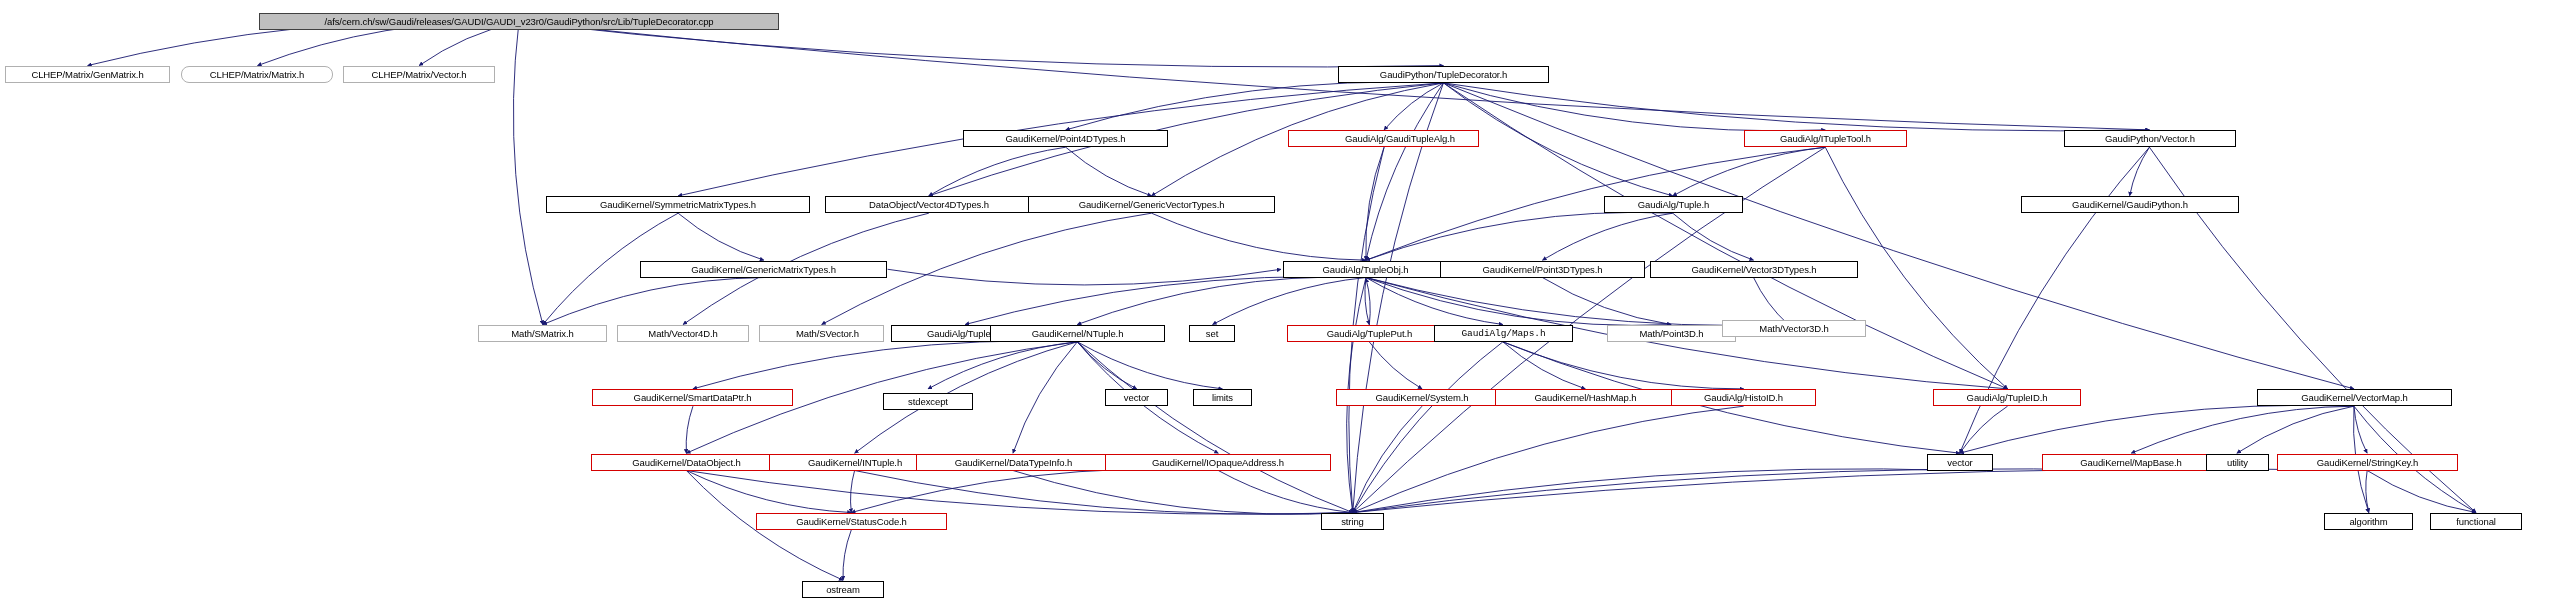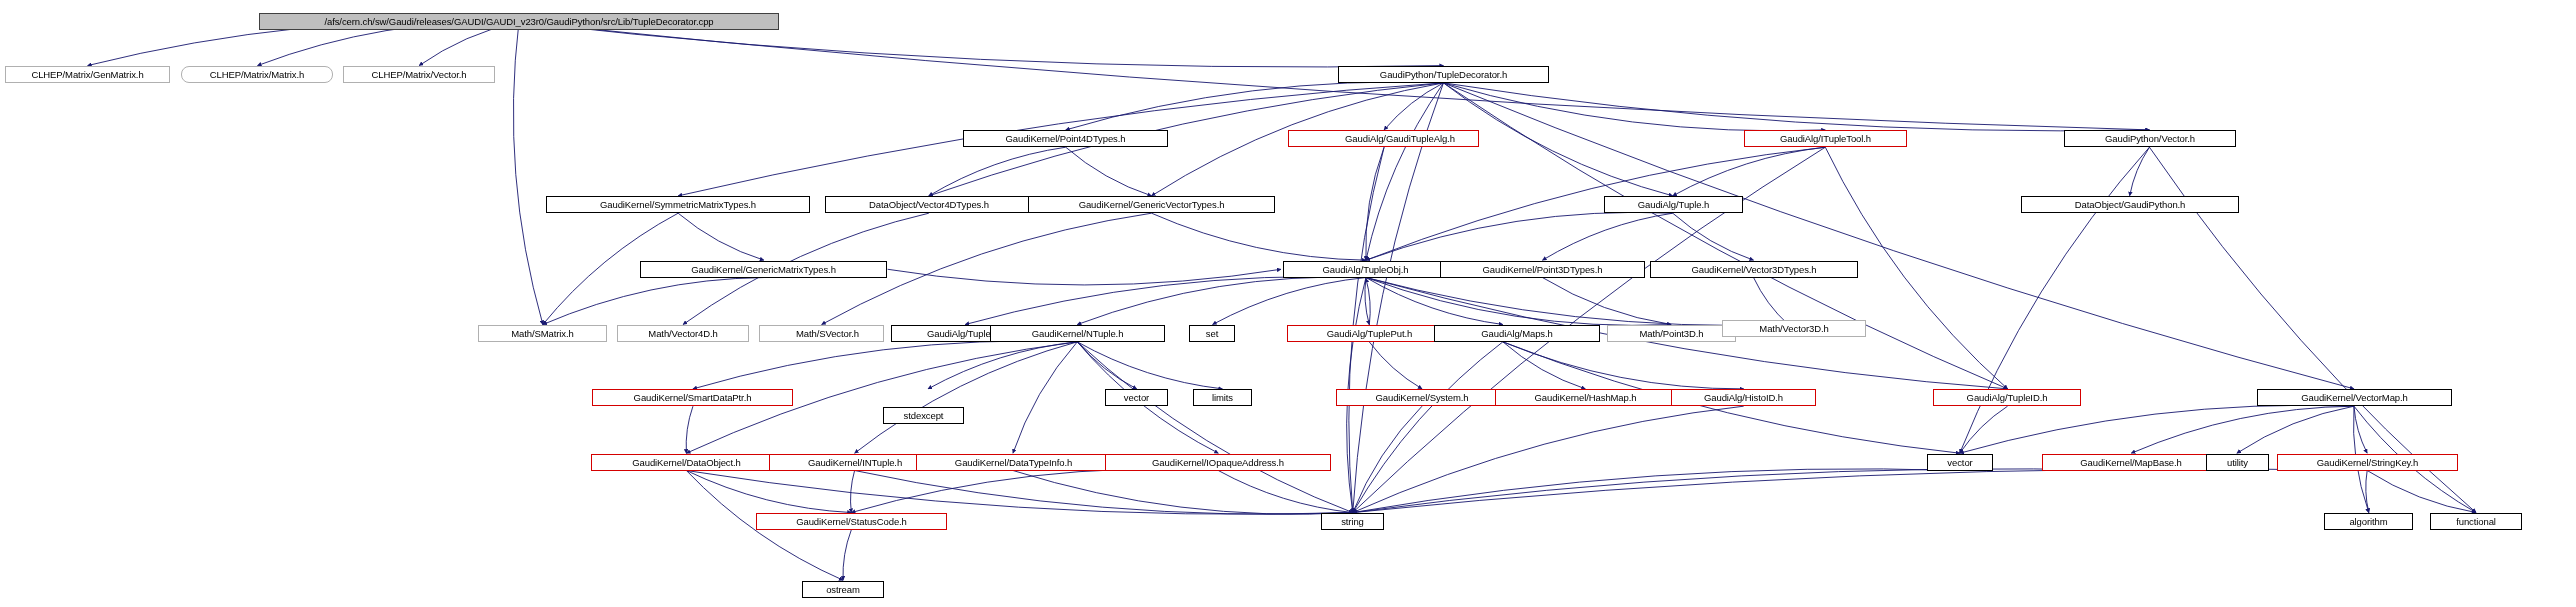--- a/index.html
+++ b/index.html
@@ -125,37 +125,37 @@
       <div class="node grey" style="left: 343px; top: 66px; width: 152px;">CLHEP/Matrix/Vector.h</div>
       <div class="node " style="left: 1338px; top: 66px; width: 211px;">GaudiPython/TupleDecorator.h</div>
       <div class="node " style="left: 963px; top: 130px; width: 205px;">GaudiKernel/Point4DTypes.h</div>
       <div class="node red" style="left: 1288px; top: 130px; width: 191px; padding-left: 37px;">GaudiAlg/GaudiTupleAlg.h</div>
       <div class="node red" style="left: 1744px; top: 130px; width: 163px;">GaudiAlg/ITupleTool.h</div>
       <div class="node " style="left: 2064px; top: 130px; width: 172px;">GaudiPython/Vector.h</div>
       <div class="node " style="left: 546px; top: 196px; width: 264px;">GaudiKernel/SymmetricMatrixTypes.h</div>
       <div class="node " style="left: 825px; top: 196px; width: 208px;">DataObject/Vector4DTypes.h</div>
       <div class="node " style="left: 1028px; top: 196px; width: 247px;">GaudiKernel/GenericVectorTypes.h</div>
       <div class="node " style="left: 1604px; top: 196px; width: 139px;">GaudiAlg/Tuple.h</div>
-      <div class="node " style="left: 2021px; top: 196px; width: 218px;">DataObject/GaudiPython.h</div>
+      <div class="node " style="left: 2021px; top: 196px; width: 218px;">GaudiKernel/GaudiPython.h</div>
       <div class="node " style="left: 640px; top: 261px; width: 247px;">GaudiKernel/GenericMatrixTypes.h</div>
       <div class="node " style="left: 1283px; top: 261px; width: 165px;">GaudiAlg/TupleObj.h</div>
       <div class="node " style="left: 1440px; top: 261px; width: 205px;">GaudiKernel/Point3DTypes.h</div>
       <div class="node " style="left: 1650px; top: 261px; width: 208px;">GaudiKernel/Vector3DTypes.h</div>
       <div class="node grey" style="left: 478px; top: 325px; width: 129px;">Math/SMatrix.h</div>
       <div class="node grey" style="left: 617px; top: 325px; width: 132px;">Math/Vector4D.h</div>
       <div class="node grey" style="left: 759px; top: 325px; width: 125px; padding-left: 16px;">Math/SVector.h</div>
       <div class="node " style="left: 891px; top: 325px; width: 148px;">GaudiAlg/Tuples.h</div>
       <div class="node " style="left: 990px; top: 325px; width: 175px;">GaudiKernel/NTuple.h</div>
       <div class="node " style="left: 1189px; top: 325px; width: 46px;">set</div>
       <div class="node red" style="left: 1287px; top: 325px; width: 165px;">GaudiAlg/TuplePut.h</div>
-      <div class="node " style="left: 1434px; top: 325px; width: 166px;">GaudiAlg/Maps.h</div>
+      <div class="node " style="left: 1434px; top: 325px; width: 139px; font-family: Liberation Mono, monospace;">GaudiAlg/Maps.h</div>
       <div class="node grey" style="left: 1607px; top: 325px; width: 129px;">Math/Point3D.h</div>
       <div class="node grey" style="left: 1722px; top: 320px; width: 144px; text-align: right;">Math/Vector3D.h</div>
       <div class="node red" style="left: 592px; top: 389px; width: 201px;">GaudiKernel/SmartDataPtr.h</div>
-      <div class="node " style="left: 883px; top: 407px; width: 81px;">stdexcept</div>
+      <div class="node " style="left: 883px; top: 393px; width: 90px;">stdexcept</div>
       <div class="node " style="left: 1105px; top: 389px; width: 63px;">vector</div>
       <div class="node " style="left: 1193px; top: 389px; width: 59px;">limits</div>
       <div class="node red" style="left: 1336px; top: 389px; width: 172px;">GaudiKernel/System.h</div>
       <div class="node red" style="left: 1495px; top: 389px; width: 181px;">GaudiKernel/HashMap.h</div>
       <div class="node red" style="left: 1671px; top: 389px; width: 145px;">GaudiAlg/HistoID.h</div>
       <div class="node red" style="left: 1933px; top: 389px; width: 148px;">GaudiAlg/TupleID.h</div>
       <div class="node " style="left: 2257px; top: 389px; width: 195px;">GaudiKernel/VectorMap.h</div>
       <div class="node red" style="left: 591px; top: 454px; width: 191px;">GaudiKernel/DataObject.h</div>
       <div class="node red" style="left: 769px; top: 454px; width: 172px;">GaudiKernel/INTuple.h</div>
       <div class="node red" style="left: 916px; top: 454px; width: 195px;">GaudiKernel/DataTypeInfo.h</div>

